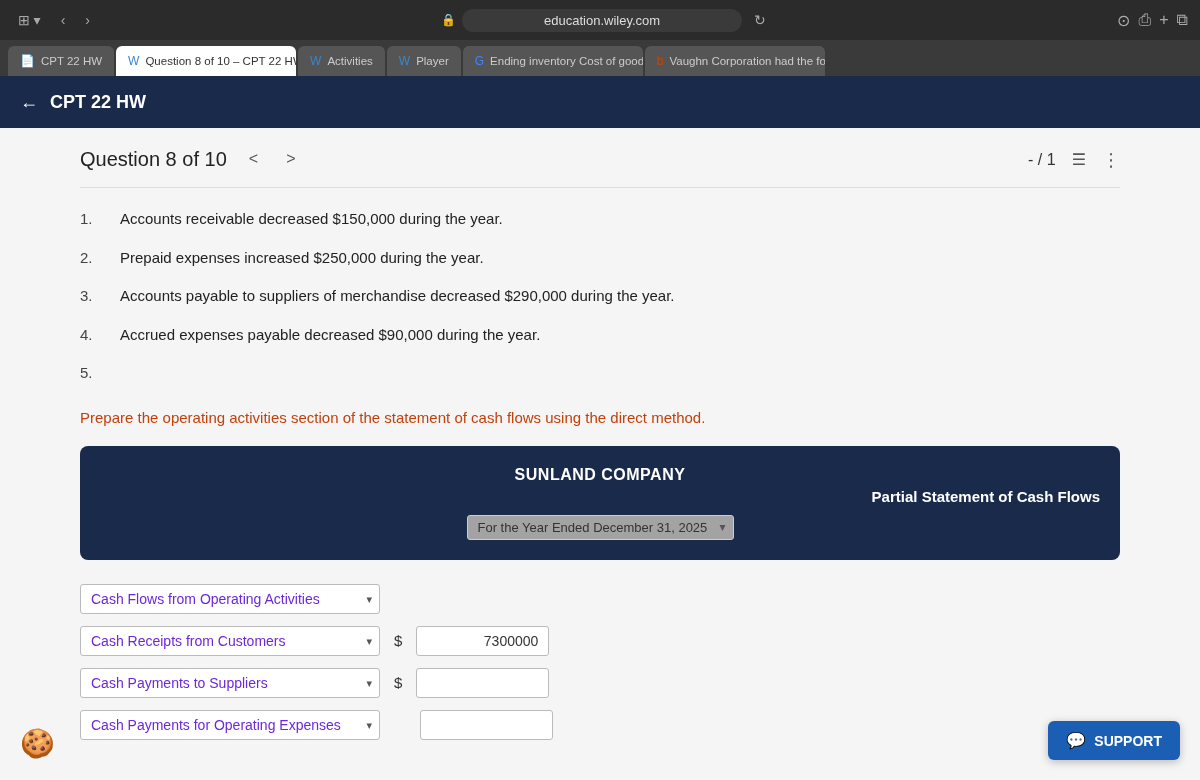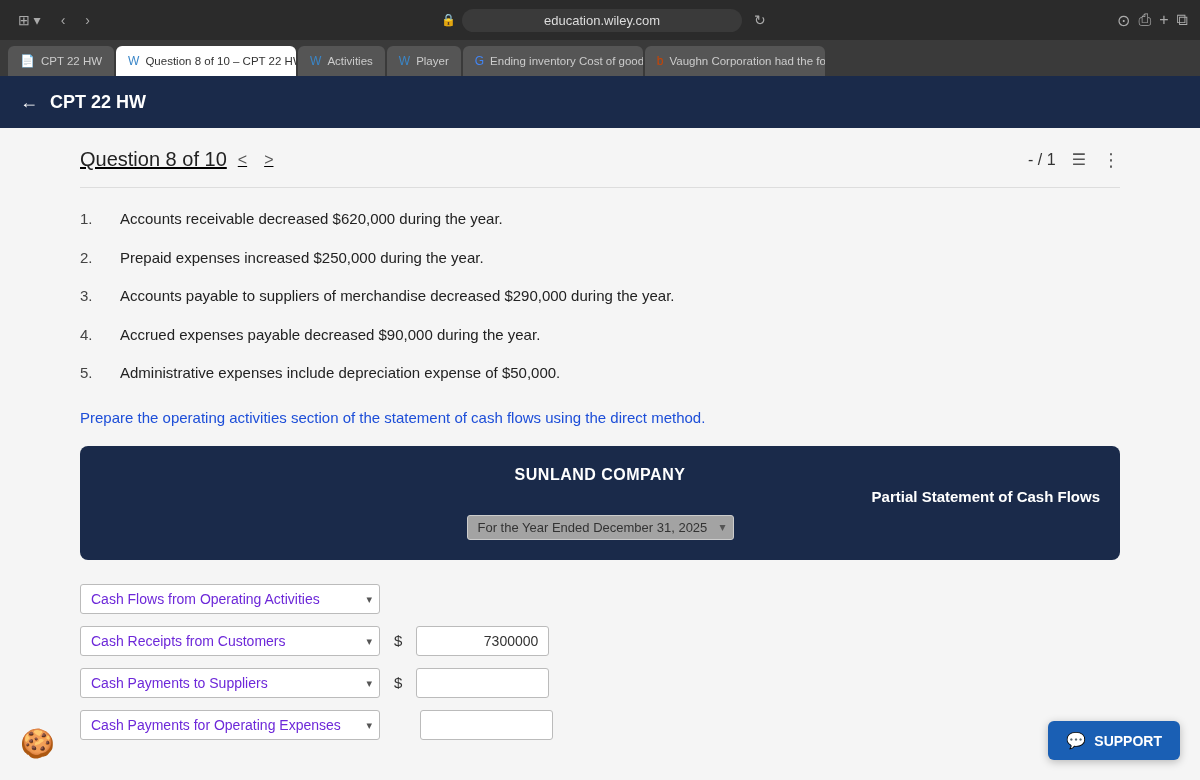--- a/index.html
+++ b/index.html
@@ -129,23 +129,22 @@
     .question-header {
       display: flex;
       align-items: center;
       justify-content: space-between;
       padding: 20px 0 16px 0;
       border-bottom: 1px solid #ddd;
       margin-bottom: 20px;
     }
     .question-title-area {
       display: flex;
-      align-items: center;
-      gap: 5px;
-      text-decoration: underline;
+      align-items: flex-start;
+      gap: 16px;
     }
     .question-title {
       font-size: 20px;
       color: #222;
       font-weight: 400;
     }
     .nav-arrow {
       background: none;
       border: none;
       font-size: 16px;
@@ -174,21 +173,21 @@
       line-height: 1.5;
     }
     .list-num {
       min-width: 24px;
       color: #444;
     }
 
     
     .instruction-text {
       font-size: 15px;
-      color: #1d4ed8;
+      color: #c2410c;
       margin: 24px 0 20px 0;
     }
 
     
     .statement-box {
       background: #1a2a4a;
       border-radius: 8px;
       padding: 20px;
       margin-bottom: 24px;
     }
@@ -390,37 +389,36 @@
     <div class="question-meta">
       <span class="meta-score">- / 1</span>
       <span class="meta-list-icon">☰</span>
       <span class="meta-more-icon">⋮</span>
     </div>
   </div>
 
   <div class="form-section">
     <div class="list-item">
       <span class="list-num">1.</span>
-      <span>Accounts receivable decreased $620,000 during the year.</span>
+      <span>Accounts receivable decreased $150,000 during the year.</span>
     </div>
     <div class="list-item">
       <span class="list-num">2.</span>
       <span>Prepaid expenses increased $250,000 during the year.</span>
     </div>
     <div class="list-item">
       <span class="list-num">3.</span>
       <span>Accounts payable to suppliers of merchandise decreased $290,000 during the year.</span>
     </div>
     <div class="list-item">
       <span class="list-num">4.</span>
       <span>Accrued expenses payable decreased $90,000 during the year.</span>
     </div>
     <div class="list-item">
       <span class="list-num">5.</span>
-      <span>Administrative expenses include depreciation expense of $50,000.</span>
     </div>
   </div>
 
   <p class="instruction-text">Prepare the operating activities section of the statement of cash flows using the direct method.</p>
 
   <div class="statement-box">
     <div class="statement-company">SUNLAND COMPANY</div>
     <div class="statement-subtitle">Partial Statement of Cash Flows</div>
     <div class="statement-period-row">
       <div class="period-select-wrapper">

